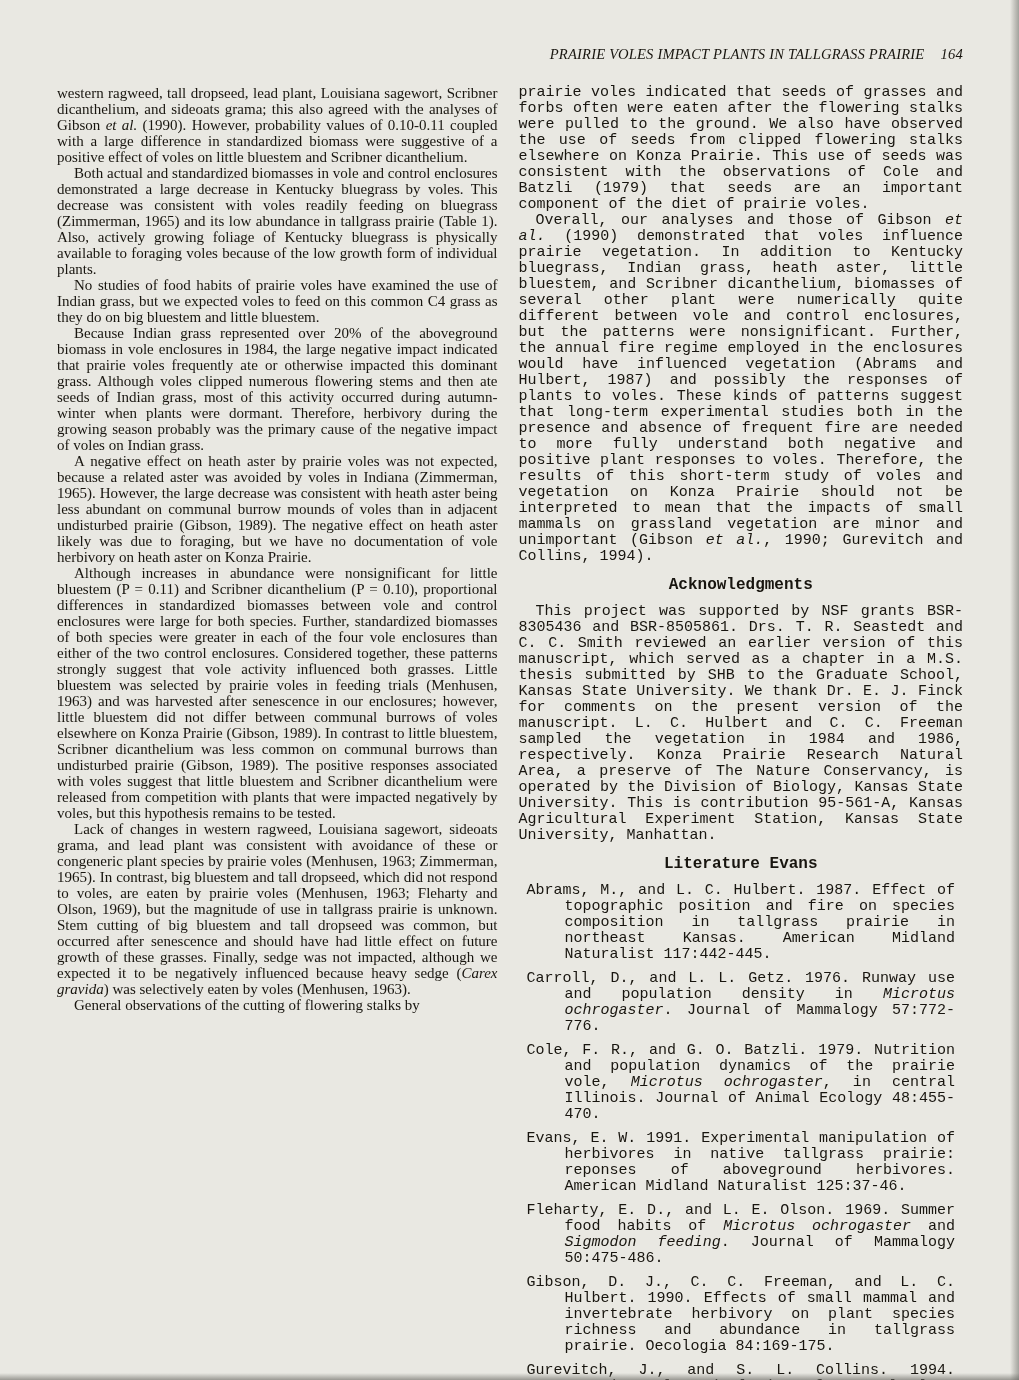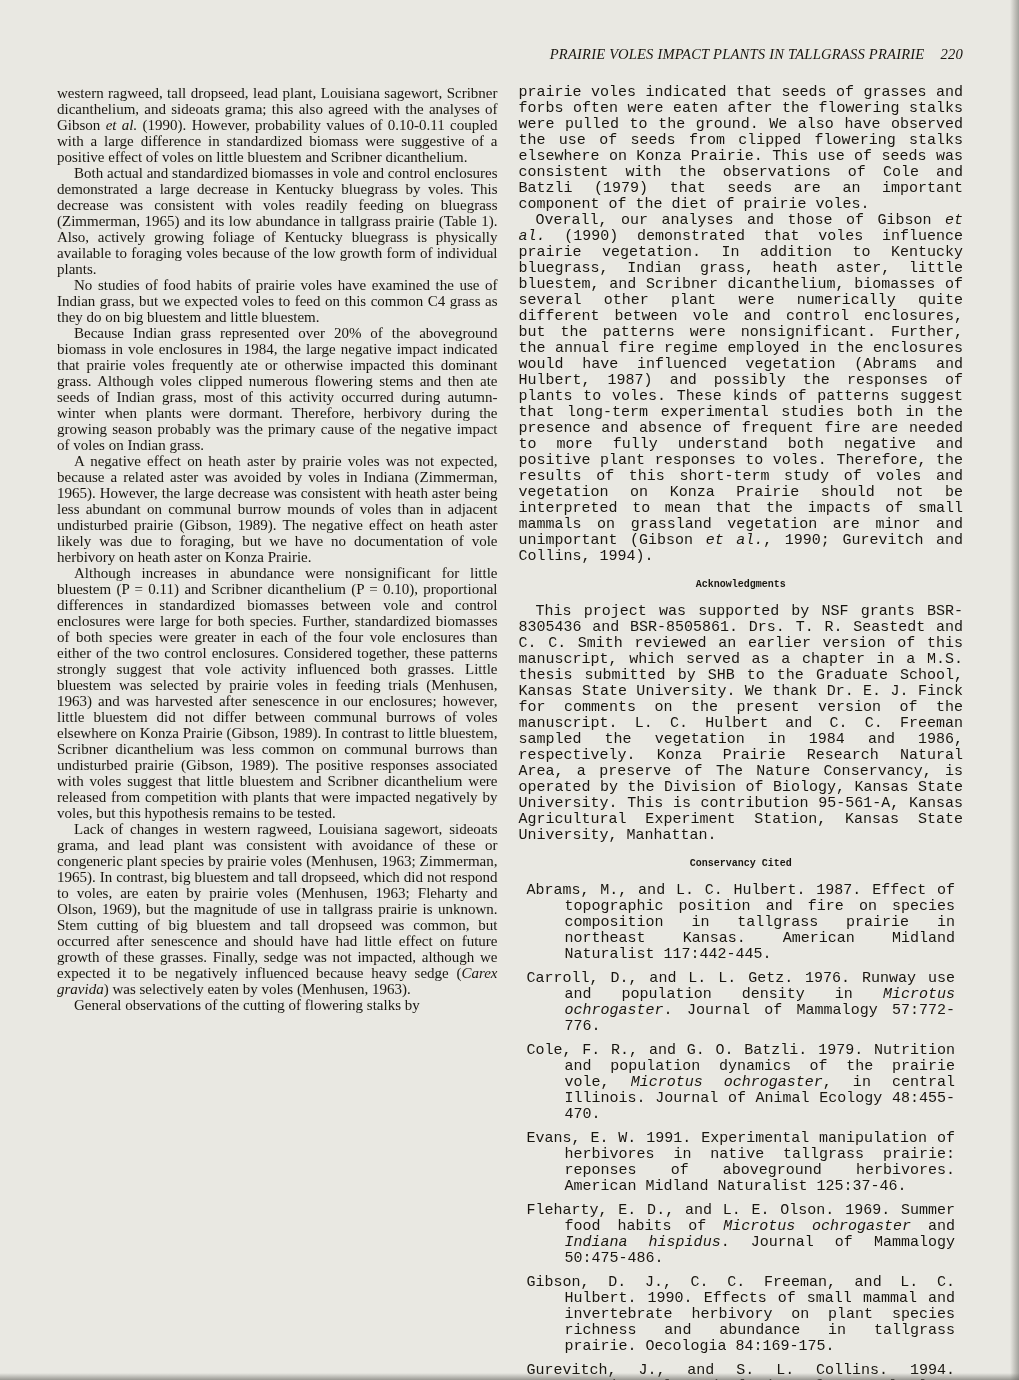--- a/index.html
+++ b/index.html
@@ -29,21 +29,21 @@
   .column {
     font-size:15px;
     line-height:16px;
     text-align:justify;
   }
   .column.left  { width:441px; }
   .column.right { width:445px;font-family:Liberation Mono, monospace; }
   p.para { margin:0; }
   p.para.indent { text-indent:17px; }
   h2.section-heading {
-    font-size:10px;
+    font-size:16px;
     font-weight:bold;
     text-align:center;
     margin:12px 0 11px 0;
   }
   p.reference {
     margin:8px;
     padding-left:38px;
     text-indent:-38px;
   }
   .scan-edge-right {
@@ -58,45 +58,45 @@
   }
 </style>
 </head>
 <body>
 
 <div class="page">
   <div class="page-inner">
 
     <div class="running-head">
       <span>PRAIRIE VOLES IMPACT PLANTS IN TALLGRASS PRAIRIE</span>
-      <span>220</span>
+      <span>164</span>
     </div>
 
     <div class="columns">
       <div class="column left" id="left-column">
           <p class="para"><span>western ragweed, tall dropseed, lead plant, Louisiana sagewort, Scribner dicanthelium, and sideoats grama; this also agreed with the analyses of Gibson </span><i>et al.</i><span> (1990). However, probability values of 0.10-0.11 coupled with a large difference in standardized biomass were suggestive of a positive effect of voles on little bluestem and Scribner dicanthelium.</span></p>
           <p class="para indent"><span>Both actual and standardized biomasses in vole and control enclosures demonstrated a large decrease in Kentucky bluegrass by voles. This decrease was consistent with voles readily feeding on bluegrass (Zimmerman, 1965) and its low abundance in tallgrass prairie (Table 1). Also, actively growing foliage of Kentucky bluegrass is physically available to foraging voles because of the low growth form of individual plants.</span></p>
           <p class="para indent"><span>No studies of food habits of prairie voles have examined the use of Indian grass, but we expected voles to feed on this common C4 grass as they do on big bluestem and little bluestem.</span></p>
           <p class="para indent"><span>Because Indian grass represented over 20% of the aboveground biomass in vole enclosures in 1984, the large negative impact indicated that prairie voles frequently ate or otherwise impacted this dominant grass. Although voles clipped numerous flowering stems and then ate seeds of Indian grass, most of this activity occurred during autumn-winter when plants were dormant. Therefore, herbivory during the growing season probably was the primary cause of the negative impact of voles on Indian grass.</span></p>
           <p class="para indent"><span>A negative effect on heath aster by prairie voles was not expected, because a related aster was avoided by voles in Indiana (Zimmerman, 1965). However, the large decrease was consistent with heath aster being less abundant on communal burrow mounds of voles than in adjacent undisturbed prairie (Gibson, 1989). The negative effect on heath aster likely was due to foraging, but we have no documentation of vole herbivory on heath aster on Konza Prairie.</span></p>
           <p class="para indent"><span>Although increases in abundance were nonsignificant for little bluestem (P = 0.11) and Scribner dicanthelium (P = 0.10), proportional differences in standardized biomasses between vole and control enclosures were large for both species. Further, standardized biomasses of both species were greater in each of the four vole enclosures than either of the two control enclosures. Considered together, these patterns strongly suggest that vole activity influenced both grasses. Little bluestem was selected by prairie voles in feeding trials (Menhusen, 1963) and was harvested after senescence in our enclosures; however, little bluestem did not differ between communal burrows of voles elsewhere on Konza Prairie (Gibson, 1989). In contrast to little bluestem, Scribner dicanthelium was less common on communal burrows than undisturbed prairie (Gibson, 1989). The positive responses associated with voles suggest that little bluestem and Scribner dicanthelium were released from competition with plants that were impacted negatively by voles, but this hypothesis remains to be tested.</span></p>
           <p class="para indent"><span>Lack of changes in western ragweed, Louisiana sagewort, sideoats grama, and lead plant was consistent with avoidance of these or congeneric plant species by prairie voles (Menhusen, 1963; Zimmerman, 1965). In contrast, big bluestem and tall dropseed, which did not respond to voles, are eaten by prairie voles (Menhusen, 1963; Fleharty and Olson, 1969), but the magnitude of use in tallgrass prairie is unknown. Stem cutting of big bluestem and tall dropseed was common, but occurred after senescence and should have had little effect on future growth of these grasses. Finally, sedge was not impacted, although we expected it to be negatively influenced because heavy sedge (</span><i>Carex gravida</i><span>) was selectively eaten by voles (Menhusen, 1963).</span></p>
           <p class="para indent"><span>General observations of the cutting of flowering stalks by</span></p>
         </div>
       <div class="column right" id="right-column">
           <p class="para"><span>prairie voles indicated that seeds of grasses and forbs often were eaten after the flowering stalks were pulled to the ground. We also have observed the use of seeds from clipped flowering stalks elsewhere on Konza Prairie. This use of seeds was consistent with the observations of Cole and Batzli (1979) that seeds are an important component of the diet of prairie voles.</span></p>
           <p class="para indent"><span>Overall, our analyses and those of Gibson </span><i>et al.</i><span> (1990) demonstrated that voles influence prairie vegetation. In addition to Kentucky bluegrass, Indian grass, heath aster, little bluestem, and Scribner dicanthelium, biomasses of several other plant were numerically quite different between vole and control enclosures, but the patterns were nonsignificant. Further, the annual fire regime employed in the enclosures would have influenced vegetation (Abrams and Hulbert, 1987) and possibly the responses of plants to voles. These kinds of patterns suggest that long-term experimental studies both in the presence and absence of frequent fire are needed to more fully understand both negative and positive plant responses to voles. Therefore, the results of this short-term study of voles and vegetation on Konza Prairie should not be interpreted to mean that the impacts of small mammals on grassland vegetation are minor and unimportant (Gibson </span><i>et al.</i><span>, 1990; Gurevitch and Collins, 1994).</span></p>
           <h2 class="section-heading">Acknowledgments</h2>
           <p class="para indent"><span>This project was supported by NSF grants BSR-8305436 and BSR-8505861. Drs. T. R. Seastedt and C. C. Smith reviewed an earlier version of this manuscript, which served as a chapter in a M.S. thesis submitted by SHB to the Graduate School, Kansas State University. We thank Dr. E. J. Finck for comments on the present version of the manuscript. L. C. Hulbert and C. C. Freeman sampled the vegetation in 1984 and 1986, respectively. Konza Prairie Research Natural Area, a preserve of The Nature Conservancy, is operated by the Division of Biology, Kansas State University. This is contribution 95-561-A, Kansas Agricultural Experiment Station, Kansas State University, Manhattan.</span></p>
-          <h2 class="section-heading">Conservancy Cited</h2>
+          <h2 class="section-heading">Literature Evans</h2>
           <p class="reference"><span>Abrams, M., and L. C. Hulbert. 1987. Effect of topographic position and fire on species composition in tallgrass prairie in northeast Kansas. American Midland Naturalist 117:442-445.</span></p>
           <p class="reference"><span>Carroll, D., and L. L. Getz. 1976. Runway use and population density in </span><i>Microtus ochrogaster</i><span>. Journal of Mammalogy 57:772-776.</span></p>
           <p class="reference"><span>Cole, F. R., and G. O. Batzli. 1979. Nutrition and population dynamics of the prairie vole, </span><i>Microtus ochrogaster</i><span>, in central Illinois. Journal of Animal Ecology 48:455-470.</span></p>
           <p class="reference"><span>Evans, E. W. 1991. Experimental manipulation of herbivores in native tallgrass prairie: reponses of aboveground herbivores. American Midland Naturalist 125:37-46.</span></p>
-          <p class="reference"><span>Fleharty, E. D., and L. E. Olson. 1969. Summer food habits of </span><i>Microtus ochrogaster</i><span> and </span><i>Indiana hispidus</i><span>. Journal of Mammalogy 50:475-486.</span></p>
+          <p class="reference"><span>Fleharty, E. D., and L. E. Olson. 1969. Summer food habits of </span><i>Microtus ochrogaster</i><span> and </span><i>Sigmodon feeding</i><span>. Journal of Mammalogy 50:475-486.</span></p>
           <p class="reference"><span>Gibson, D. J., C. C. Freeman, and L. C. Hulbert. 1990. Effects of small mammal and invertebrate herbivory on plant species richness and abundance in tallgrass prairie. Oecologia 84:169-175.</span></p>
           <p class="reference"><span>Gurevitch, J., and S. L. Collins. 1994. Experimental manipulation of natural plant communities. Trends in Ecology and Evolution 9:94-86.</span></p>
           <p class="reference"><span>Jarvinen, A. 1987. Microtine cycles and plant production: what is cause and effect? Oikos 49:352-357.</span></p>
         </div>
     </div>
 
   </div>
 
   <div class="scan-edge-right"></div>
   <div class="scan-edge-bottom"></div>

